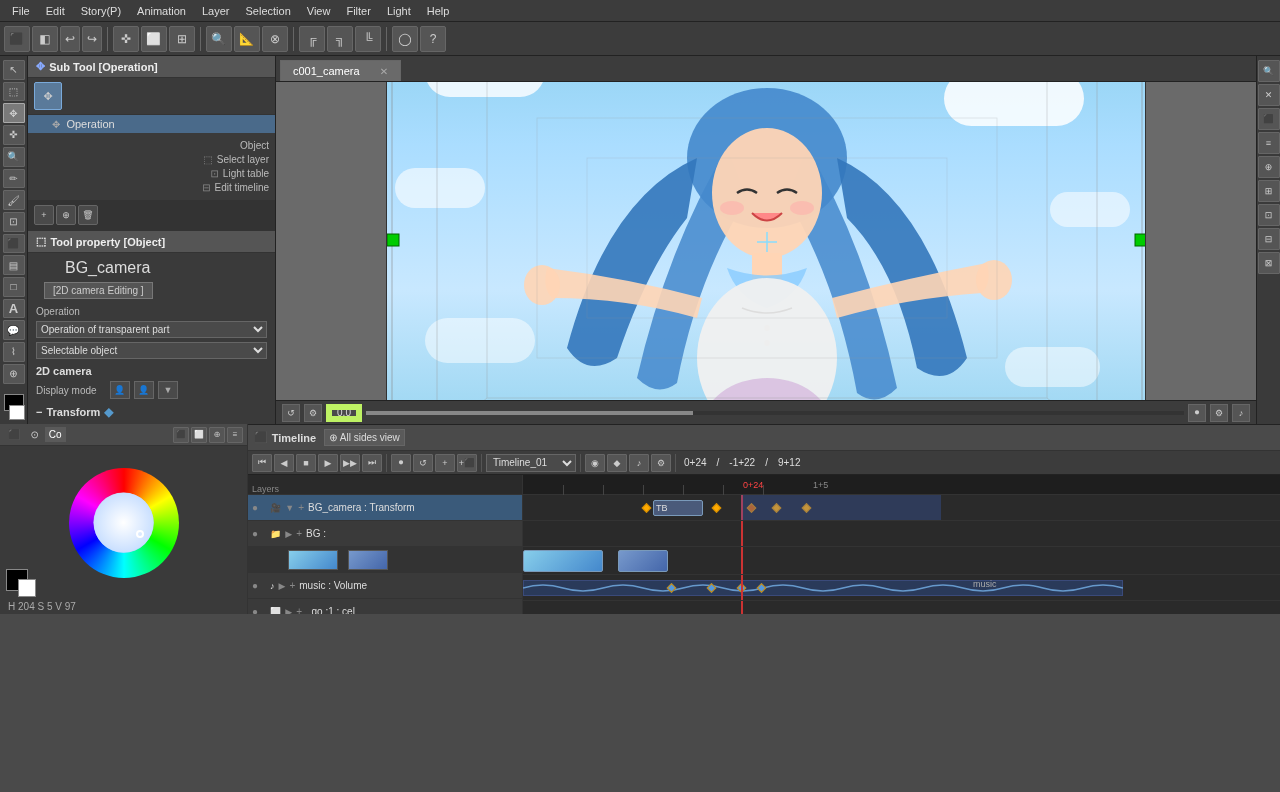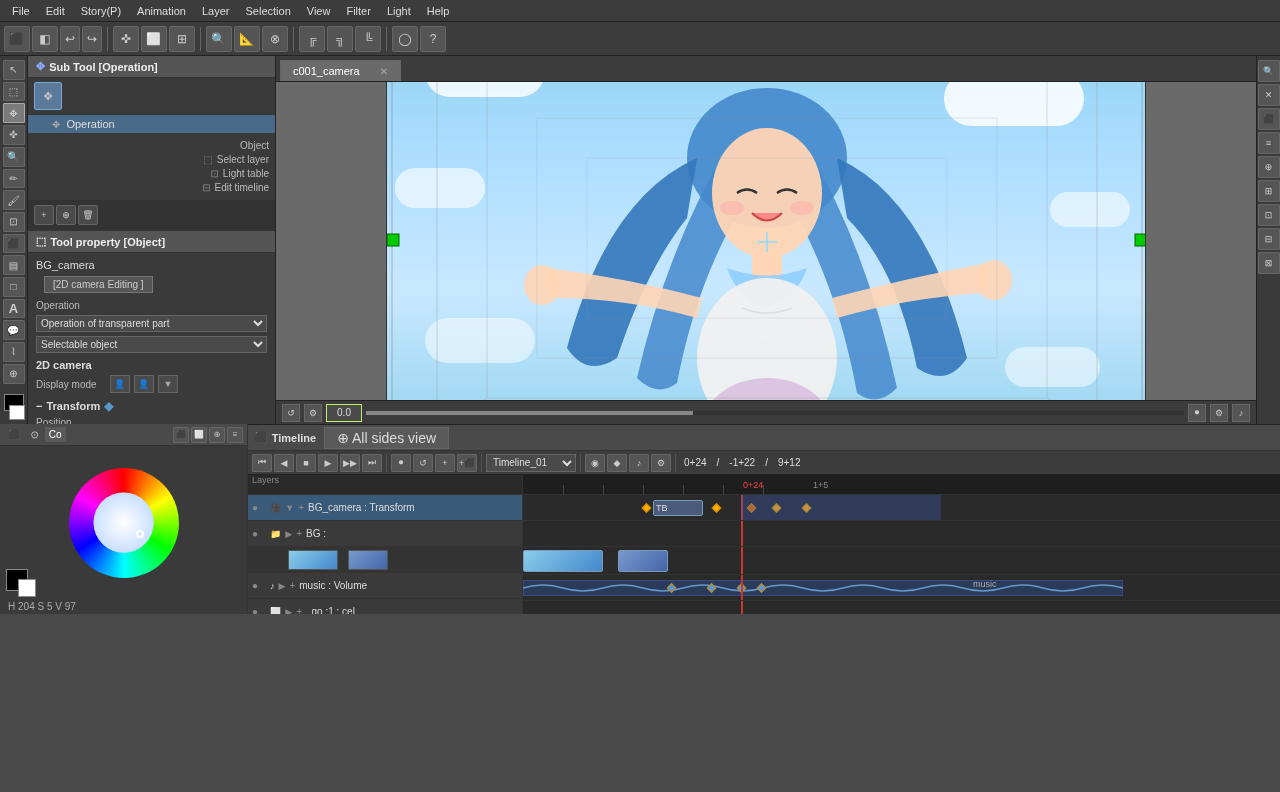--- a/index.html
+++ b/index.html
@@ -30,21 +30,21 @@
     .sub-tool-item .item-icon { color: #aaa; font-size: 10px; }
 
     .tool-options { padding: 6px; display: flex; flex-direction: column; gap: 1px; }
     .tool-option-row { display: flex; align-items: center; justify-content: flex-end; gap: 4px; font-size: 10px; color: #bbb; padding: 1px 0; }
     .tool-option-label { color: #bbb; font-size: 10px; }
 
     
     .tool-property { border-top: 1px solid #333; flex: 1; overflow-y: auto; }
     .prop-header { background: #555; padding: 4px 8px; font-size: 11px; font-weight: bold; color: #eee; border-bottom: 1px solid #333; display: flex; align-items: center; gap: 4px; }
     .prop-section { padding: 4px 8px; }
-    .prop-label-main { font-size: 11px; color: #ddd; padding: 2px 0; }
+    .prop-label-main { font-size: 16px; color: #ddd; padding: 2px 0; margin-left: 29px; }
     .prop-sublabel { font-size: 10px; color: #aaa; padding: 1px 0 3px 8px; }
     .camera-edit-btn { background: #555; border: 1px solid #777; padding: 2px 8px; font-size: 10px; color: #ccc; cursor: pointer; margin: 2px 0; display: block; }
     .prop-row { display: flex; align-items: center; gap: 4px; padding: 2px 0; font-size: 10px; }
     .prop-row-label { color: #bbb; min-width: 70px; }
     .prop-select { background: #4a4a4a; border: 1px solid #666; color: #ddd; font-size: 10px; padding: 1px 0; flex: 1; }
     .prop-section-title { display: flex; align-items: center; gap: 4px; font-size: 11px; color: #ddd; padding: 4px 0 2px 0; font-weight: bold; }
     .prop-diamond-btn { color: #5599cc; font-size: 12px; cursor: pointer; }
 
     .display-mode-row { display: flex; align-items: center; gap: 4px; padding: 2px 0; }
     .display-mode-label { color: #bbb; font-size: 10px; min-width: 70px; }
@@ -55,31 +55,31 @@
     .tab-bar { background: #3c3c3c; height: 26px; display: flex; align-items: flex-end; padding: 0 4px; border-bottom: 1px solid #222; }
     .tab { background: #5a5a5a; padding: 4px 12px; font-size: 11px; color: #ddd; border: 1px solid #666; border-bottom: none; cursor: pointer; display: flex; align-items: center; gap: 20px; }
     .tab.active { background: #6a6a6a; color: #fff; }
     .tab-close { color: #aaa; font-size: 10px; cursor: pointer; }
 
     .canvas-viewport { flex: 1; background: #6a6a6a; position: relative; overflow: hidden; display: flex; align-items: center; justify-content: center; }
 
     
     .canvas-controls { background: #3c3c3c; height: 24px; display: flex; align-items: center; padding: 0 6px; gap: 4px; border-top: 1px solid #222; }
     .ctrl-btn { background: #555; border: 1px solid #666; width: 18px; height: 18px; display: flex; align-items: center; justify-content: center; cursor: pointer; color: #ccc; font-size: 9px; }
-    .ctrl-input { background: #4a4a4a; border: 1px solid #bef264; color: #ddd; width: 36px; height: 18px; text-align: center; font-size: 10px; padding: 0 2px; }
+    .ctrl-input { background: #4a4a4a; border: 6px solid #bef264; color: #ddd; width: 36px; height: 18px; text-align: center; font-size: 10px; padding: 0 2px; }
     .ctrl-progress { flex: 1; height: 4px; background: #333; position: relative; }
 
     
     .right-sidebar { width: 24px; background: #3a3a3a; border-left: 1px solid #222; display: flex; flex-direction: column; align-items: center; padding: 4px 2px; gap: 2px; flex-shrink: 0; }
 
     
     .timeline-area { height: 190px; background: #3a3a3a; border-top: 1px solid #222; display: flex; flex-direction: column; flex-shrink: 0; }
     .timeline-header { background: #4a4a4a; height: 26px; display: flex; align-items: center; padding: 0 6px; gap: 8px; border-bottom: 1px solid #333; }
     .timeline-tab { color: #ddd; font-size: 11px; font-weight: bold; cursor: pointer; display: flex; align-items: center; gap: 4px; }
-    .timeline-view-tab { background: #5a5a5a; border: 1px solid #666; padding: 2px 12px; font-size: 14px; color: #ddd; cursor: pointer; }
+    .timeline-view-tab { background: #5a5a5a; border: 1px solid #666; padding: 2px 4px; font-size: 10px; color: #ddd; cursor: pointer; }
 
     .timeline-toolbar { background: #3c3c3c; height: 24px; display: flex; align-items: center; padding: 0 4px; gap: 2px; border-bottom: 1px solid #222; }
     .tl-btn { background: #555; border: 1px solid #666; width: 20px; height: 18px; display: flex; align-items: center; justify-content: center; cursor: pointer; color: #ccc; font-size: 9px; border-radius: 1px; }
     .tl-select { background: #4a4a4a; border: 1px solid #666; color: #ddd; font-size: 10px; height: 18px; padding: 0 2px; width: 90px; }
     .tl-sep { width: 1px; height: 18px; background: #555; margin: 0 2px; }
     .tl-time { color: #ddd; font-size: 10px; padding: 0 4px; }
 
     .timeline-content { display: flex; flex: 1; overflow: hidden; }
     .timeline-layers { width: 275px; background: #3a3a3a; border-right: 1px solid #333; flex-shrink: 0; overflow-y: auto; }
     .timeline-tracks { flex: 1; background: #2a2a2a; overflow-x: auto; position: relative; }
@@ -475,21 +475,21 @@
       <span class="tl-time">/</span>
       <span class="tl-time">-1+22</span>
       <span class="tl-time">/</span>
       <span class="tl-time">9+12</span>
     </div>
 
     <div class="timeline-content">
 
       <div class="timeline-layers">
 
-        <div style="height:20px;background:#2a2a2a;border-bottom:1px solid #333;display:flex;align-items:flex-start;padding:0 4px;font-size:9px;color:#888;">
+        <div style="height:20px;background:#2a2a2a;border-bottom:1px solid #333;display:flex;align-items:flex-end;padding:0 4px;font-size:9px;color:#888;">
           <span style="font-size:9px;color:#888;">Layers</span>
         </div>
 
         <div class="layer-row selected">
           <span class="layer-eye">●</span>
           <span style="font-size:9px;">🎥</span>
           <span class="layer-expand">▼</span>
           <span class="layer-add">+</span>
           <span class="layer-name">BG_camera : Transform</span>
         </div>

